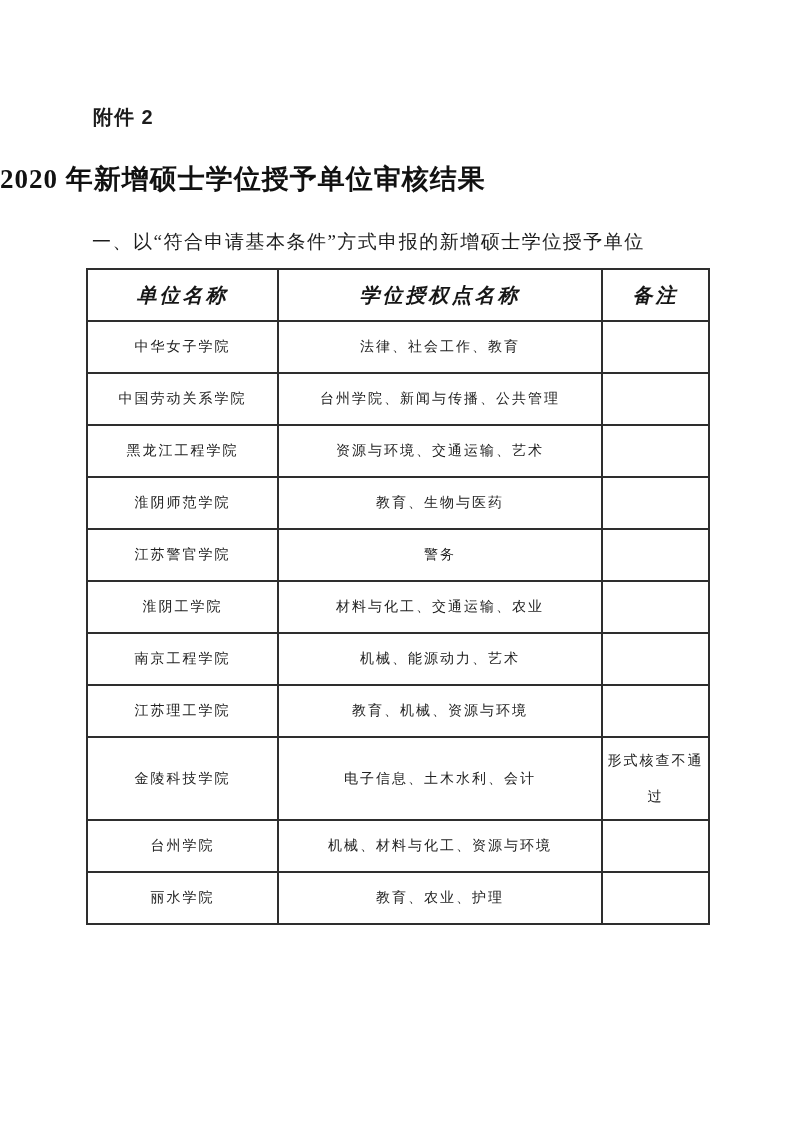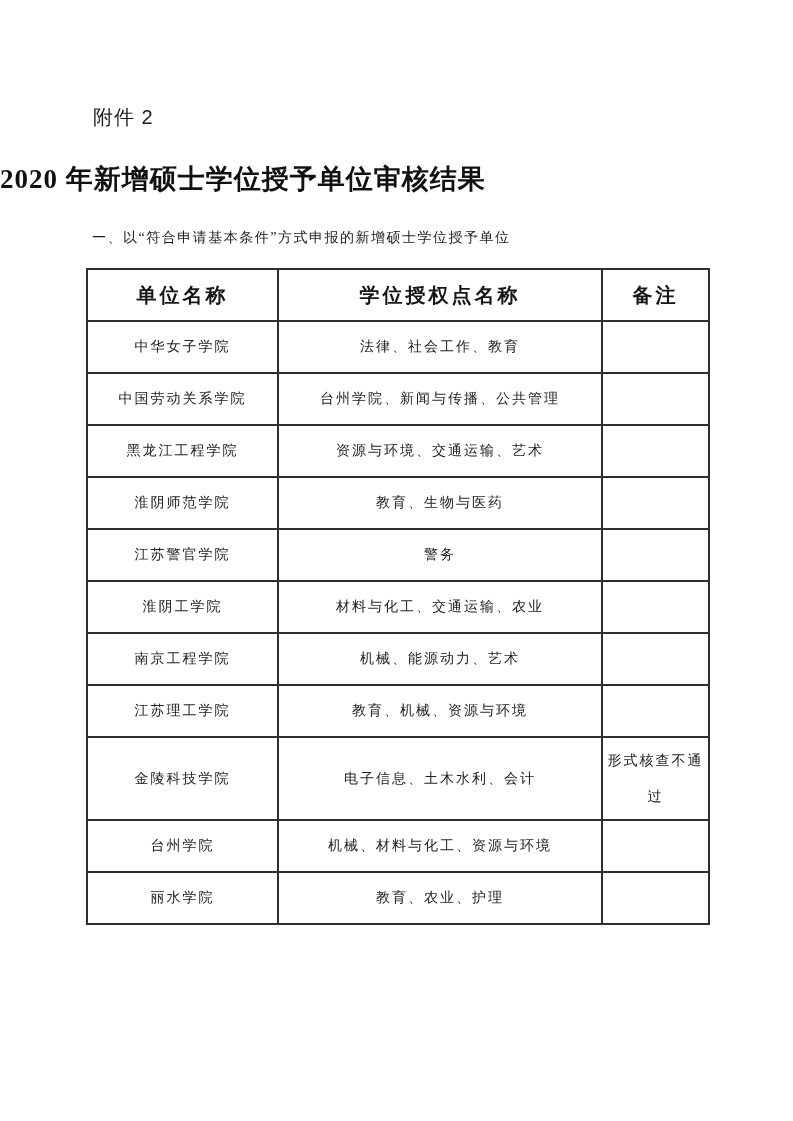--- a/index.html
+++ b/index.html
@@ -14,42 +14,42 @@
     width:793px;
     height:1121px;
     background:#ffffff;
     overflow:hidden;
   }
   .attachment-label{
     position:absolute;
     left:93px;
     top:104px;
     font-family:"Liberation Sans","DejaVu Sans",sans-serif;
-    font-weight:400;
+    font-weight:700;
     font-size:20px;
     letter-spacing:1px;
     color:#1c1c1c;
   }
   .doc-title{
     position:absolute;
     left:0;
     right:0;
     top:161px;
     font-family:"Liberation Serif","DejaVu Serif",serif;
     font-weight:700;
     font-size:27px;
     letter-spacing:1px;
     color:#111;
   }
   .section-heading{
     position:absolute;
     left:92px;
     top:229px;
     width:620px;
-    font-size:14px;
+    font-size:19px;
     letter-spacing:1.5px;
     color:#1c1c1c;
     white-space:nowrap;
   }
   table.review-table{
     position:absolute;
     left:86px;
     top:268px;
     width:622px;
     border-collapse:collapse;
@@ -66,20 +66,21 @@
     padding:0 2px;
     overflow:hidden;
   }
   .review-table thead th{
     height:50px;
     font-family:"Liberation Sans","DejaVu Sans",sans-serif;
     font-weight:700;
     font-size:20px;
     letter-spacing:3px;
     color:#161616;
+    font-style:italic;
   }
   .review-table tbody td{
     height:50px;
     font-family:"Liberation Serif","DejaVu Serif",serif;
     font-size:14px;
     letter-spacing:2px;
     color:#222;
     line-height:36px;
   }
   .review-table tbody tr.tall td{

